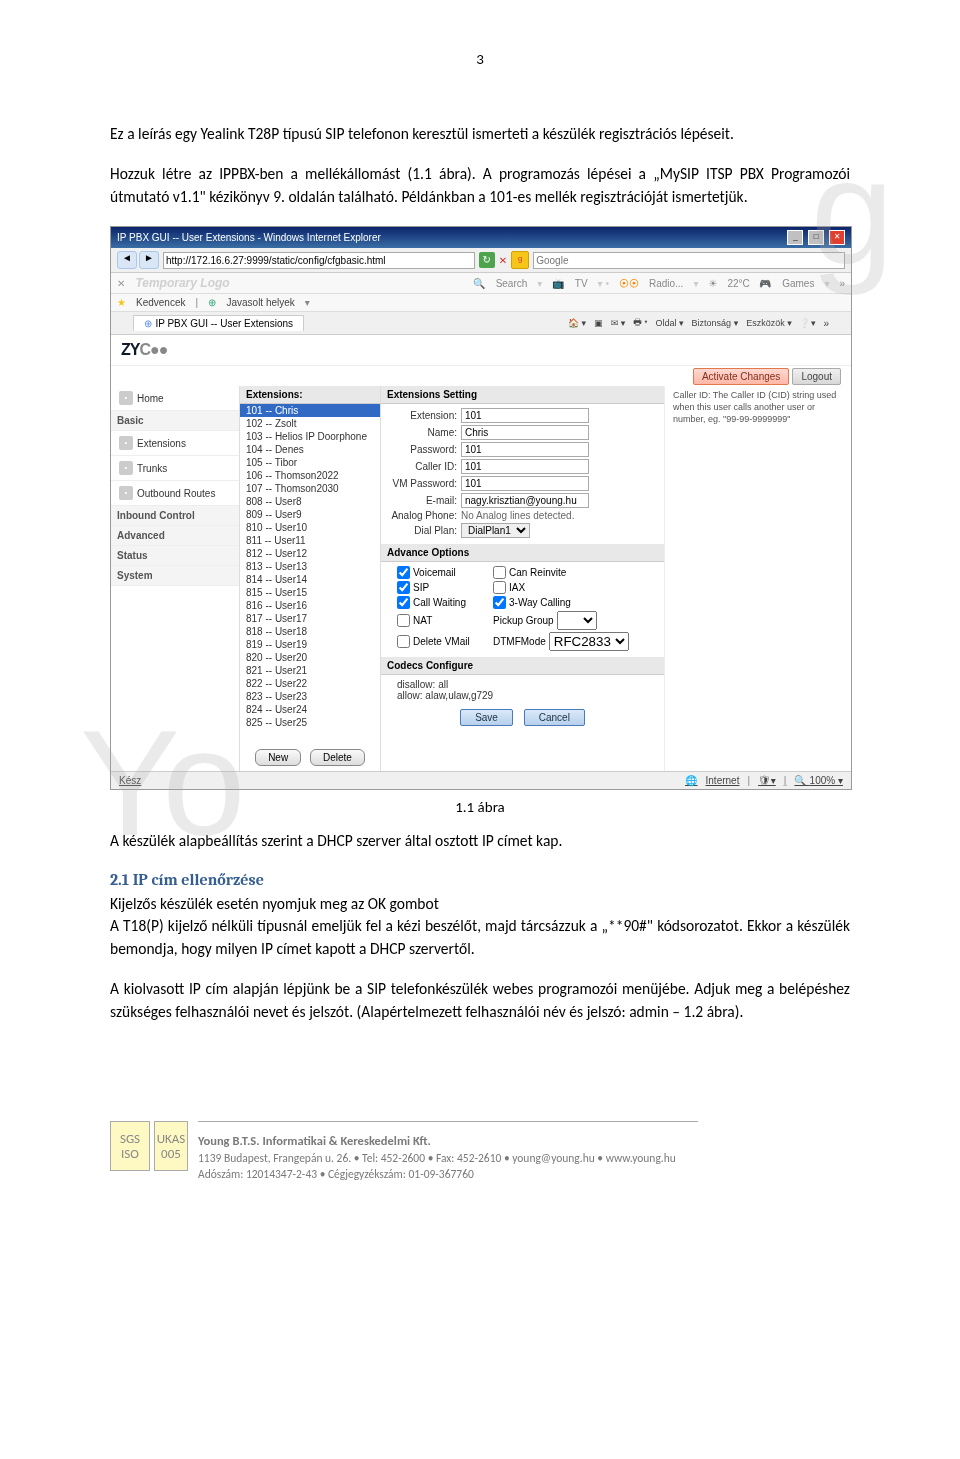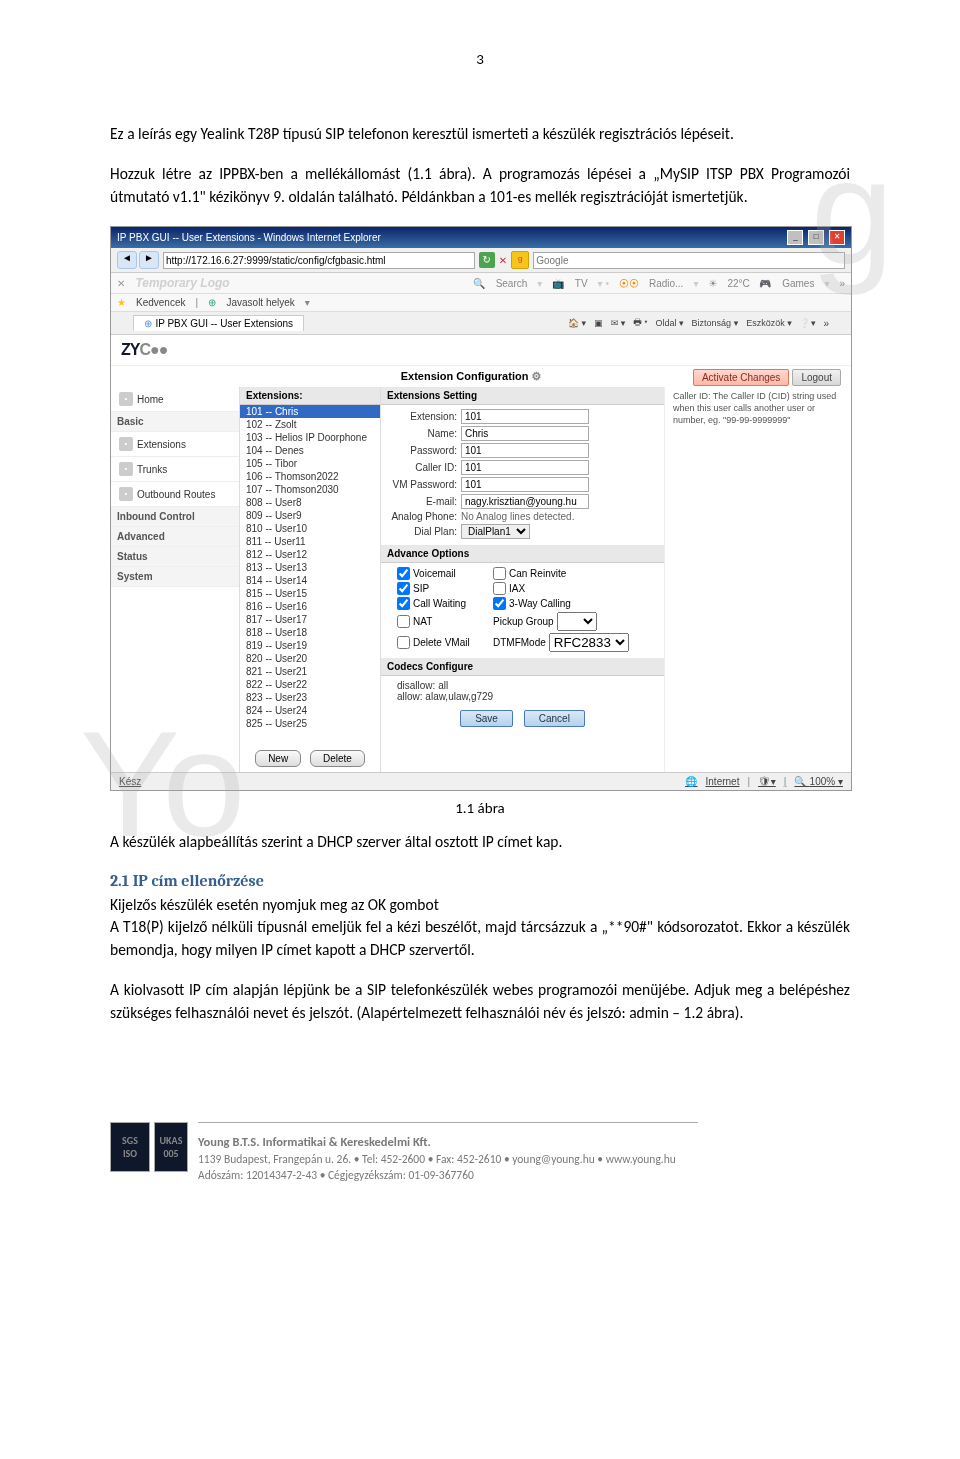--- a/index.html
+++ b/index.html
@@ -261,21 +261,21 @@
     position: relative;
     border-top: none;
     margin-top: 50px;
     padding: 0 110px 0 110px;
     display:flex;
     gap:10px;
     align-items:flex-start;
   }
   .footer-sep { border-top:1px solid #aaa;width:500px;margin-bottom:10px; }
   .footer-badges { display:flex;gap:4px; }
-  .footer-badge { width:38px;height:48px;border:1px solid #aaa;font-size:10px;text-align:center;display:flex;flex-direction:column;justify-content:center;color:#888;background:#0f172a;font-weight:bold; }
+  .footer-badge { width:38px;height:48px;border:1px solid #aaa;font-size:13px;text-align:center;display:flex;flex-direction:column;justify-content:center;color:#888;background:#fef9c3; }
   .footer-badge.small { width:32px; }
   .footer-text { font-size:11.5px;color:#7a7a7a;line-height:1.4; }
   .footer-text .fname { font-weight:bold;font-size:12.5px; }
 </style>
 </head>
 <body>
 
 <div class="page">
   <div class="page-num">3</div>
 
@@ -356,21 +356,20 @@
           <span>»</span>
         </span>
       </div>
 
       <div class="content-area">
         <div class="zycoo-bar">
           <span class="zycoo-logo"><span class="zy">ZY</span><span class="coo">C●●</span></span>
         </div>
         <div class="conf-title-bar">
           <span style="width:128px"></span>
-          <span class="conf-title"><span>Extension Configuration</span><span class="gear">⚙</span></span>
           <span>
             <span class="btn-pill">Activate Changes</span>
             <span class="btn-pill gray">Logout</span>
           </span>
         </div>
         <div class="main-panels">
 
           <div class="nav-sidebar" id="navsb">
               <div class="nitem">
                 <span class="ni-icon ni-home">•</span>

